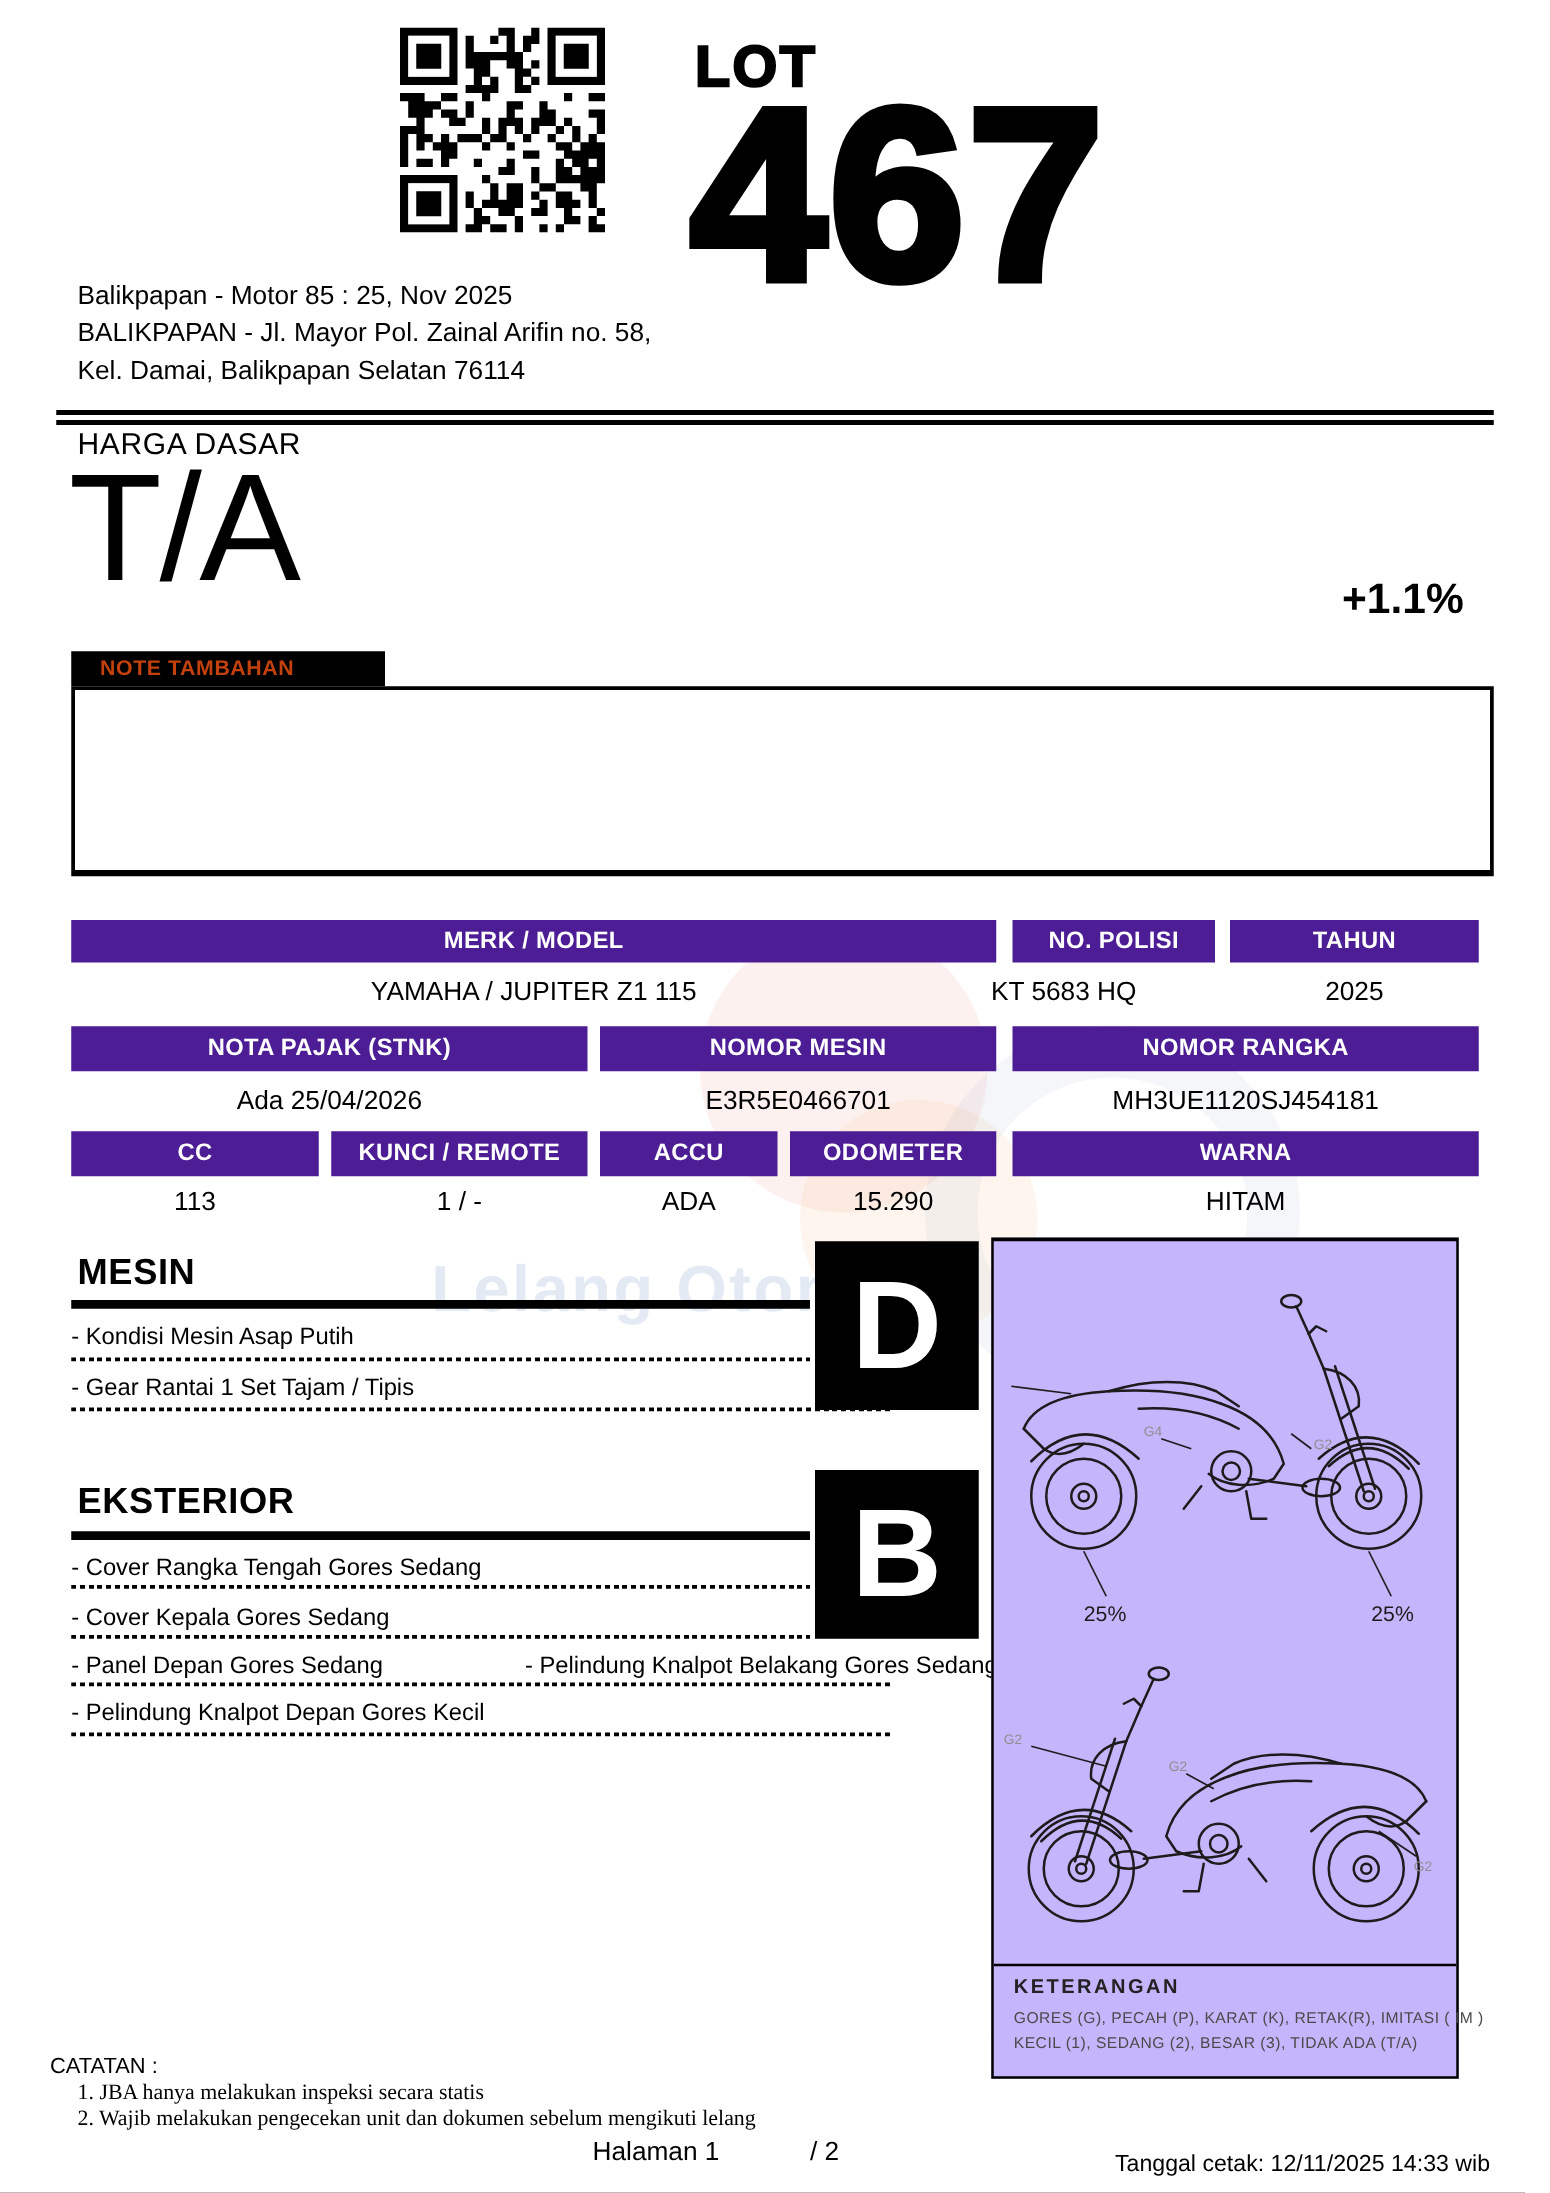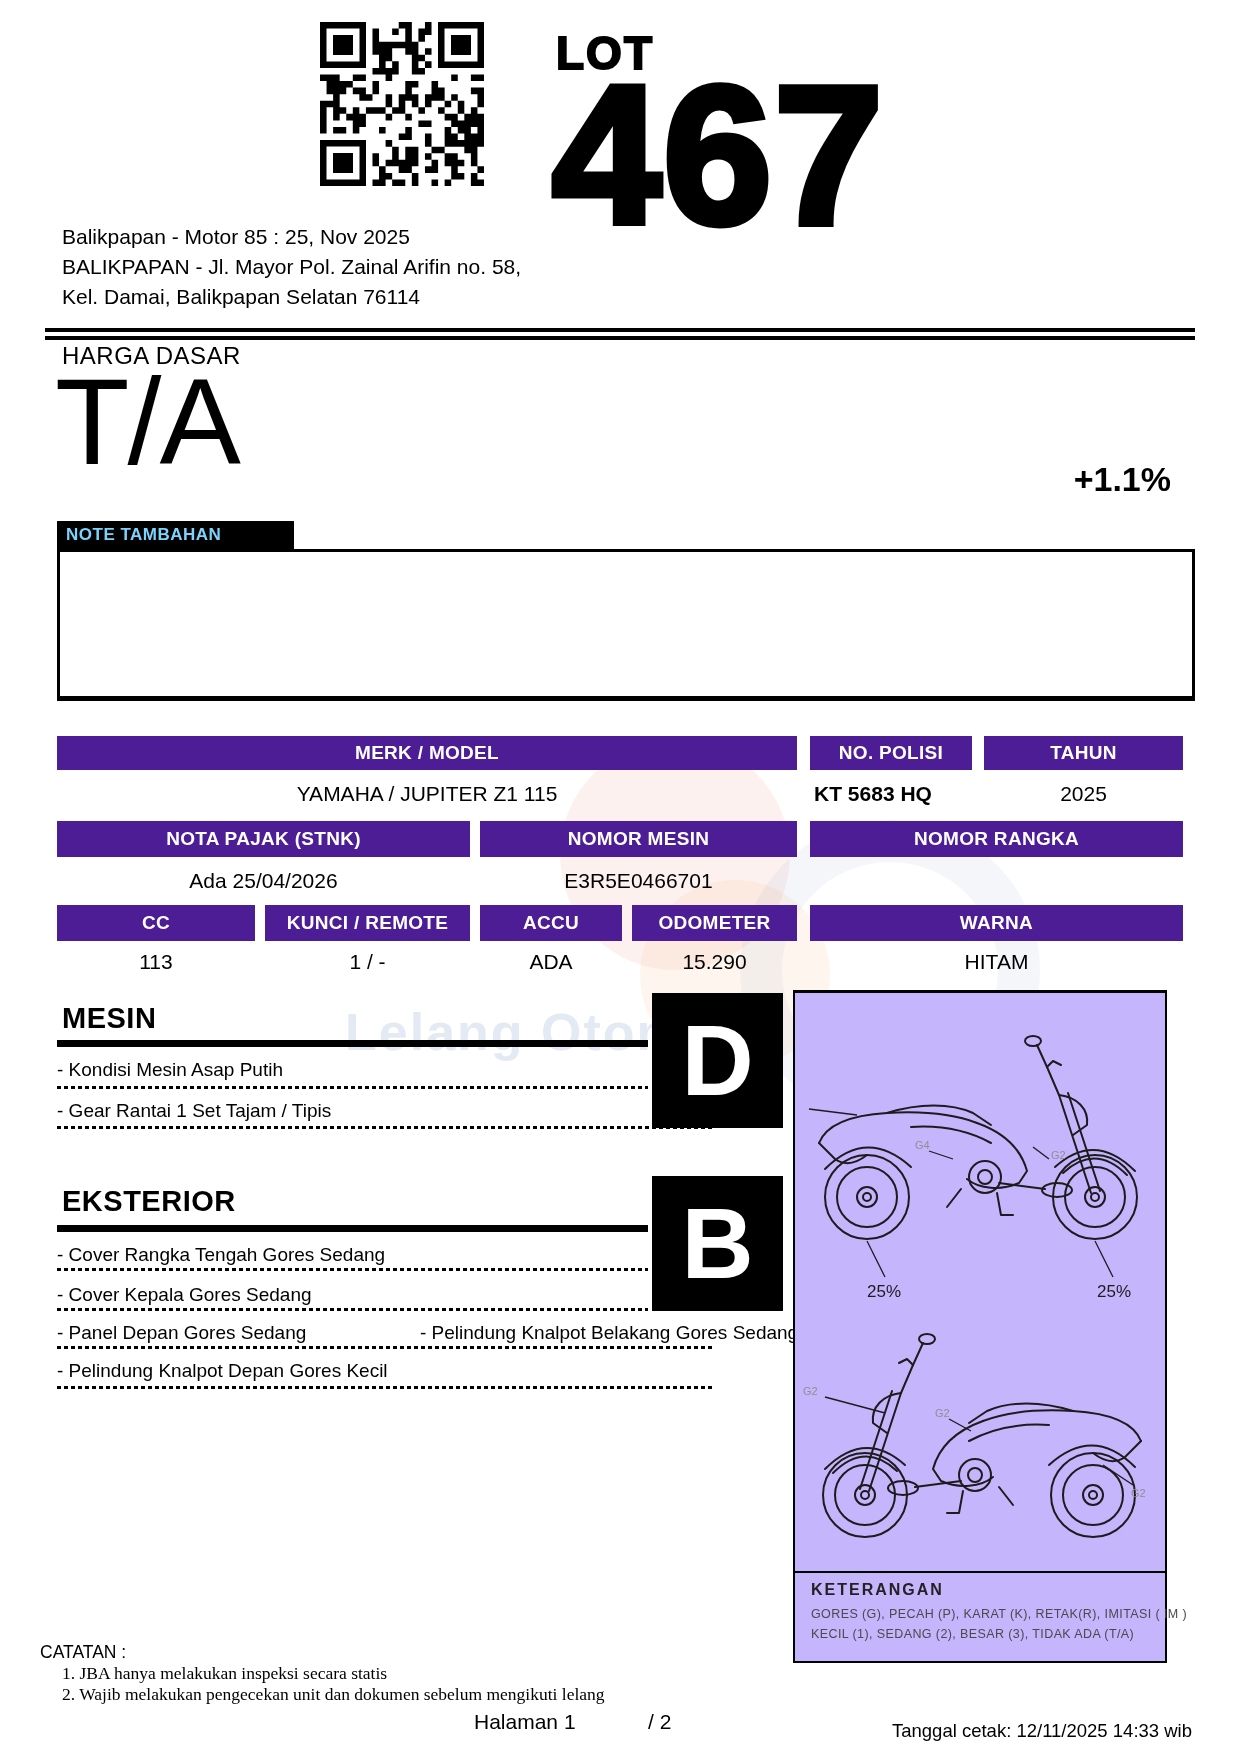--- a/index.html
+++ b/index.html
@@ -14,22 +14,22 @@
   
   .qr{position:absolute;left:320px;top:22px;z-index:1;}
   .lot-label{left:556px;top:26px;font-size:46px;font-weight:bold;-webkit-text-stroke:2px #000;letter-spacing:2px;}
   .lot-number{left:552px;top:58px;font-size:196px;font-weight:bold;line-height:1;-webkit-text-stroke:7px #000;letter-spacing:2px;}
   .addr{left:62px;top:222px;font-size:21px;line-height:30px;font-weight:400;}
   .double-rule{left:45px;top:328px;width:1150px;height:4px;border-top:4px solid #000;border-bottom:4px solid #000;}
   .harga-label{left:62px;top:342px;font-size:24px;letter-spacing:0.5px;}
   .harga-value{left:55px;top:358px;font-size:122px;line-height:1.05;letter-spacing:-2px;}
   .harga-change{right:69px;top:460px;font-size:34px;font-weight:bold;}
   
-  .note-tab{left:57px;top:521px;width:228px;height:28px;background:#000;color:#7dd3fc;
-    font-size:17px;font-weight:bold;line-height:28px;padding-left:9px;letter-spacing:0.5px;}
+  .note-tab{left:57px;top:521px;width:228px;height:28px;background:#000;color:#c2410c;
+    font-size:17px;font-weight:bold;line-height:28px;padding-left:23px;letter-spacing:0.5px;}
   .note-box{left:57px;top:549px;width:1120px;height:132px;border:3px solid #000;border-bottom-width:5px;background:transparent;font-size:18px;padding:6px;}
   
   .hcell{position:absolute;z-index:1;background:#4c1d95;color:#fff;font-weight:bold;font-size:19px;
     display:flex;align-items:center;justify-content:center;letter-spacing:0.3px;}
   .vcell{position:absolute;z-index:1;font-size:21px;display:flex;align-items:center;justify-content:center;white-space:nowrap;}
   
   .sec-title{font-size:29px;font-weight:bold;letter-spacing:0.5px;}
   .rule{position:absolute;z-index:1;height:7px;background:#000;}
   .dots{position:absolute;z-index:1;height:3px;background:repeating-linear-gradient(90deg,#000 0 4px,rgba(0,0,0,0) 4px 7px);}
   .item{font-size:19px;}
@@ -92,28 +92,29 @@
   <div class="fg harga-value">T/A</div>
   <div class="fg harga-change">+1.1%</div>
 
   <div class="fg note-tab">NOTE TAMBAHAN</div>
   <div class="fg note-box"></div>
 
   <div class="hcell" style="left:57px;top:736px;width:740px;height:34px;">MERK / MODEL</div>
   <div class="hcell" style="left:810px;top:736px;width:162px;height:34px;">NO. POLISI</div>
   <div class="hcell" style="left:984px;top:736px;width:199px;height:34px;">TAHUN</div>
   <div class="vcell" style="left:57px;top:779px;width:740px;height:30px;text-align:right;">YAMAHA / JUPITER Z1 115</div>
-  <div class="vcell" style="left:792px;top:779px;width:162px;height:30px;font-weight:bold;">KT 5683 HQ</div>
+  <div class="vcell" style="left:770px;top:779px;width:162px;height:30px;">KT 5683 HQ</div>
   <div class="vcell" style="left:984px;top:779px;width:199px;height:30px;">2025</div>
 
   <div class="hcell" style="left:57px;top:821px;width:413px;height:36px;">NOTA PAJAK (STNK)</div>
   <div class="hcell" style="left:810px;top:821px;width:373px;height:36px;">NOMOR RANGKA</div>
   <div class="hcell" style="left:480px;top:821px;width:317px;height:36px;">NOMOR MESIN</div>
   <div class="vcell" style="left:57px;top:866px;width:413px;height:30px;">Ada 25/04/2026</div>
   <div class="vcell" style="left:480px;top:866px;width:317px;height:30px;">E3R5E0466701</div>
+  <div class="vcell" style="left:810px;top:866px;width:373px;height:30px;">MH3UE1120SJ454181</div>
 
   <div class="hcell" style="left:57px;top:905px;width:198px;height:36px;">CC</div>
   <div class="hcell" style="left:265px;top:905px;width:205px;height:36px;text-align:right;">KUNCI / REMOTE</div>
   <div class="hcell" style="left:480px;top:905px;width:142px;height:36px;">ACCU</div>
   <div class="hcell" style="left:632px;top:905px;width:165px;height:36px;">ODOMETER</div>
   <div class="hcell" style="left:810px;top:905px;width:373px;height:36px;">WARNA</div>
   <div class="vcell" style="left:57px;top:948px;width:198px;height:28px;">113</div>
   <div class="vcell" style="left:265px;top:948px;width:205px;height:28px;">1 / -</div>
   <div class="vcell" style="left:480px;top:948px;width:142px;height:28px;">ADA</div>
   <div class="vcell" style="left:632px;top:948px;width:165px;height:28px;">15.290</div>

